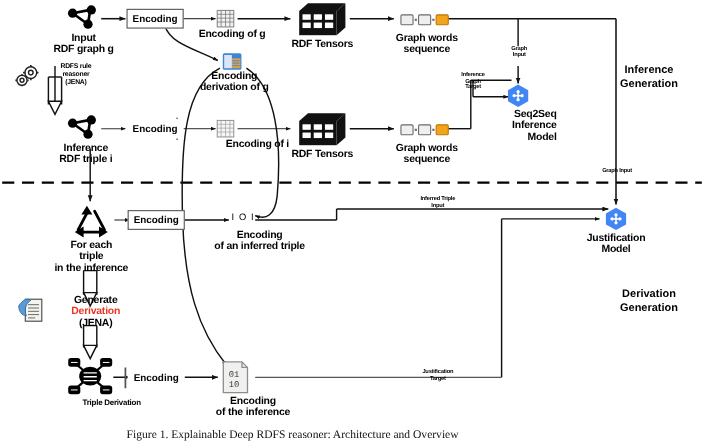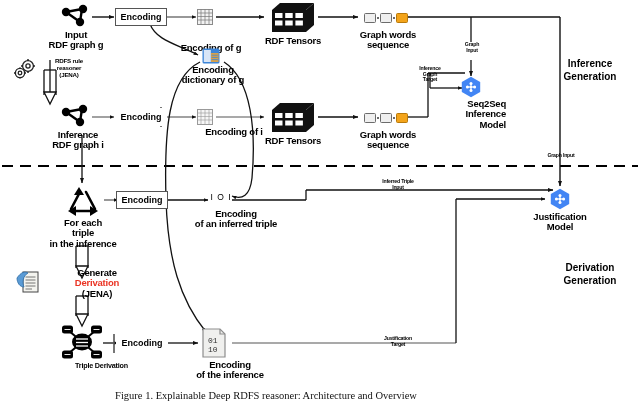--- a/index.html
+++ b/index.html
@@ -153,21 +153,21 @@
 <svg class="icon" style="left:58px;top:104px;width:34px;height:26px;" viewBox="0 0 34 26">
   <line x1="8" y1="8" x2="24" y2="5" stroke="#000" stroke-width="2.4"></line>
   <line x1="8" y1="8" x2="22" y2="18" stroke="#000" stroke-width="2.4"></line>
   <line x1="24" y1="5" x2="22" y2="18" stroke="#000" stroke-width="2.4"></line>
   <circle cx="8" cy="8" r="4.2" fill="#000"></circle>
   <circle cx="25" cy="5" r="4.2" fill="#000"></circle>
   <circle cx="22" cy="18" r="4.2" fill="#000"></circle>
 </svg>
 <div class="lbl lbl-b" style="left:28px;top:130px;width:100px;">
   <span>Inference</span><br>
-  <span>RDF graph i</span>
+  <span>RDF triple i</span>
 </div>
 
 <div class="boxlbl" style="left:115px;top:8px;width:52px;height:18px;">
   <span>Encoding</span>
 </div>
 <div class="boxlbl" style="left:115px;top:108px;width:52px;height:18px;border:none;">
   <span>Encoding</span>
 </div>
 <div class="boxlbl" style="left:116px;top:191px;width:52px;height:18px;">
   <span>Encoding</span>
@@ -180,37 +180,37 @@
   <rect x="1.5" y="1.5" width="15" height="15" fill="#f2f2f2" stroke="#8b8b8b" stroke-width="1"></rect>
   <g stroke="#777" stroke-width="0.7">
     <line x1="1.5" y1="5" x2="16.5" y2="5"></line>
       <line x1="1.5" y1="8.5" x2="16.5" y2="8.5"></line>
     <line x1="1.5" y1="12" x2="16.5" y2="12"></line>
     <line x1="5" y1="1.5" x2="5" y2="16.5"></line>
       <line x1="9" y1="1.5" x2="9" y2="16.5"></line>
     <line x1="13" y1="1.5" x2="13" y2="16.5"></line>
   </g>
 </svg>
-<div class="lbl lbl-b" style="left:166px;top:43px;width:90px;">
+<div class="lbl lbl-b" style="left:166px;top:27px;width:90px;">
   <span>Encoding of g</span>
 </div>
 
 <svg class="icon" style="left:202px;top:48px;width:18px;height:16px;" viewBox="0 0 18 16">
   <rect x="0.5" y="0.5" width="17" height="15" rx="1.5" fill="#3d85d8"></rect>
   <rect x="1.8" y="2" width="7" height="12" fill="#d9e6f7"></rect>
   <rect x="9" y="5" width="7.5" height="9" fill="#d9a24b"></rect>
   <g stroke="#3d85d8" stroke-width="0.8">
     <line x1="9.6" y1="7.2" x2="15.8" y2="7.2"></line>
     <line x1="9.6" y1="9.4" x2="15.8" y2="9.4"></line>
     <line x1="9.6" y1="11.6" x2="15.8" y2="11.6"></line>
   </g>
 </svg>
 <div class="lbl lbl-b" style="left:160px;top:65px;width:106px;">
   <span>Encoding</span><br>
-  <span>dictionary of g</span>
+  <span>derivation of g</span>
 </div>
 
 <svg class="icon" style="left:196px;top:108px;width:18px;height:18px;" viewBox="0 0 18 18">
   <rect x="1.5" y="1.5" width="15" height="15" fill="#f6f6f6" stroke="#9a9a9a" stroke-width="1"></rect>
   <g stroke="#999" stroke-width="0.6">
     <line x1="1.5" y1="5" x2="16.5" y2="5"></line>
       <line x1="1.5" y1="8.5" x2="16.5" y2="8.5"></line>
     <line x1="1.5" y1="12" x2="16.5" y2="12"></line>
     <line x1="5" y1="1.5" x2="5" y2="16.5"></line>
       <line x1="9" y1="1.5" x2="9" y2="16.5"></line>
@@ -330,21 +330,21 @@
   <rect x="7" y="4" width="15" height="20" fill="#f4f4ef" stroke="#444" stroke-width="1"></rect>
   <g stroke="#555" stroke-width="0.8">
     <line x1="9.5" y1="9" x2="19.5" y2="9"></line>
       <line x1="9.5" y1="12" x2="19.5" y2="12"></line>
     <line x1="9.5" y1="15" x2="19.5" y2="15"></line>
       <line x1="9.5" y1="18" x2="19.5" y2="18"></line>
     <line x1="9.5" y1="21" x2="16" y2="21"></line>
   </g>
   <path d="M1,10 C5,4 9,3 12,5 C7,8 6,14 8,19 C4,19 1,15 1,10 z" fill="#5b9bd5" stroke="#2e6ca4" stroke-width="0.8"></path>
 </svg>
-<div class="lbl lbl-b" style="left:48px;top:268px;width:98px;">
+<div class="lbl lbl-b" style="left:38px;top:268px;width:98px;">
   <span>Generate</span><br>
   <span class="red">Derivation</span><br>
   <span>(JENA)</span>
 </div>
 
 <svg class="icon" style="left:58px;top:322px;width:48px;height:40px;" viewBox="0 0 48 40">
   <g stroke="#000" stroke-width="2">
     <line x1="24" y1="20" x2="10" y2="8"></line>
       <line x1="24" y1="20" x2="38" y2="8"></line>
     <line x1="24" y1="20" x2="10" y2="32"></line>

